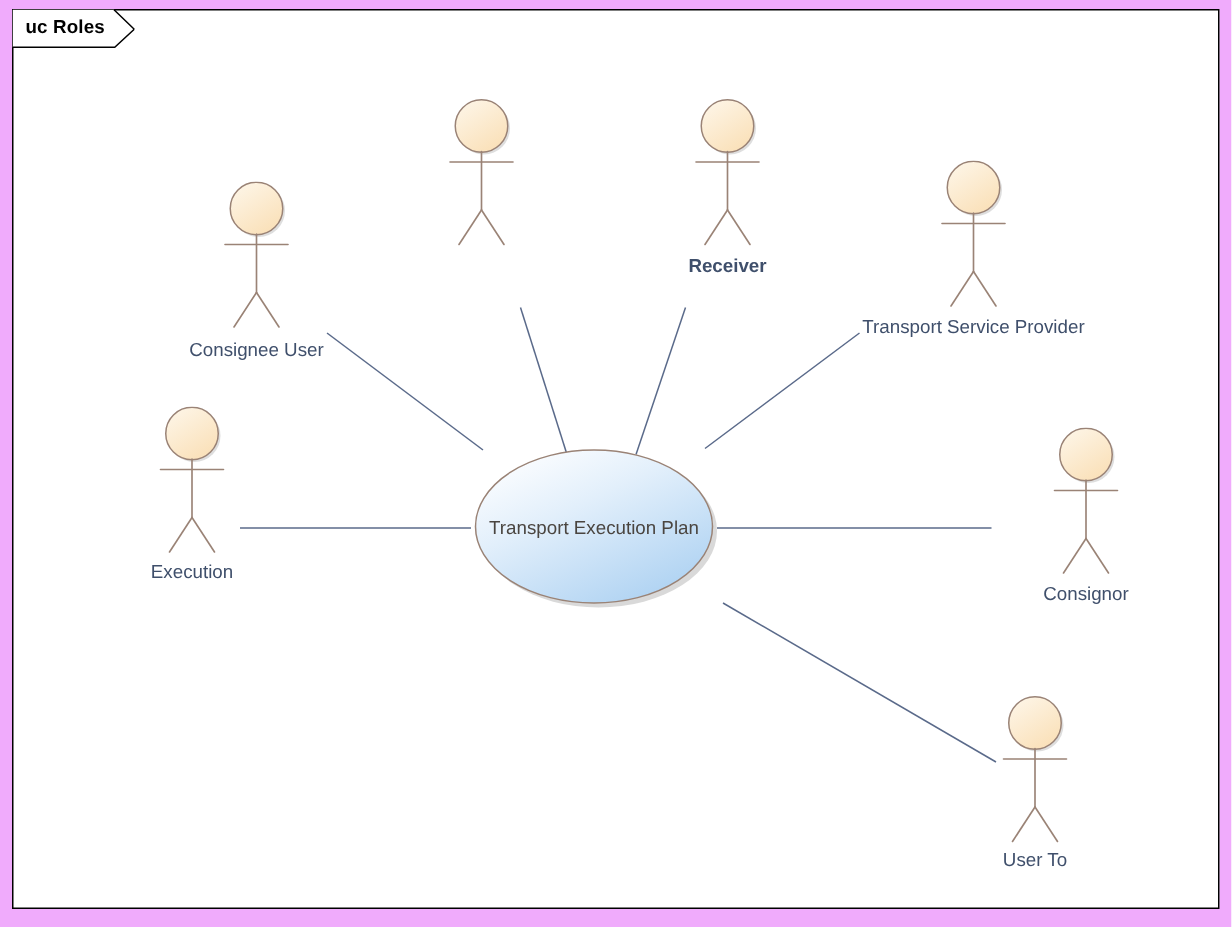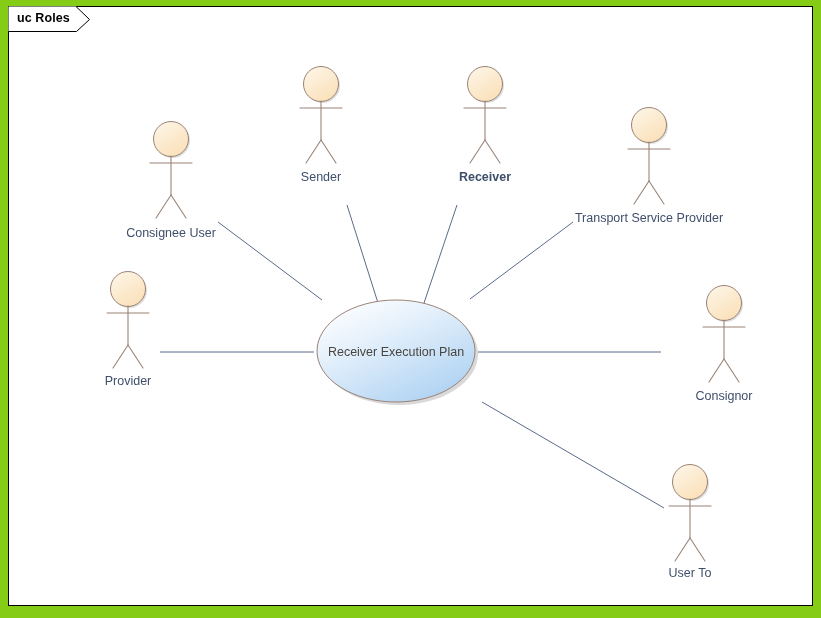--- a/index.html
+++ b/index.html
@@ -7,21 +7,21 @@
     padding: 0;
     background: #ffffff;
   }
   body {
     font-family: "Liberation Sans", sans-serif;
   }
   #canvas {
     position: relative;
     width: 821px;
     height: 618px;
-    background: #84cc16;
+    background: #f0abfc;
     overflow: hidden;
   }
   
   .frame {
     position: absolute;
     left: 8px;
     top: 6px;
     width: 805px;
     height: 600px;
     border: 1px solid #000000;
@@ -125,21 +125,21 @@
       <defs>
         <linearGradient id="ucGrad" x1="0.12" y1="0.05" x2="0.78" y2="0.98">
           <stop offset="0%" stop-color="#fdfeff"></stop>
           <stop offset="38%" stop-color="#e2effb"></stop>
           <stop offset="100%" stop-color="#aed2f2"></stop>
         </linearGradient>
       </defs>
       <ellipse cx="86" cy="57" rx="79" ry="51" fill="#b9b9b9" opacity="0.55"></ellipse>
       <ellipse cx="83" cy="54" rx="79" ry="51" fill="url(#ucGrad)" stroke="#9a8376" stroke-width="1"></ellipse>
     </svg>
-    <div class="uc-label">Receiver Execution Plan</div>
+    <div class="uc-label">Transport Execution Plan</div>
   </div>
 
   <div id="actor-layer">
       <div class="actor" style="left: 111px; top: 121px;">
         <svg width="120" height="100" viewBox="0 0 120 100">
           <defs>
             <linearGradient id="hg0" x1="0.25" y1="0.1" x2="0.8" y2="0.95">
               <stop offset="0%" stop-color="#fdf3e2"></stop>
               <stop offset="100%" stop-color="#fae0b8"></stop>
             </linearGradient>
@@ -165,21 +165,20 @@
           </defs>
           <circle cx="61.5" cy="19.5" r="17.5" fill="#bdbdbd" opacity="0.5"></circle>
           <circle cx="60" cy="18" r="17.5" fill="url(#hg1)" stroke="#9a8376" stroke-width="1"></circle>
           <g stroke="#9a8376" stroke-width="1.1" fill="none" stroke-linecap="round">
             <line x1="60" y1="35" x2="60" y2="74"></line>
             <line x1="39" y1="42" x2="81" y2="42"></line>
             <line x1="60" y1="74" x2="45" y2="97"></line>
             <line x1="60" y1="74" x2="75" y2="97"></line>
           </g>
         </svg>
-        <div class="actor-label" style="top: 104px; color: rgb(63, 79, 107);">Sender</div>
       </div>
       <div class="actor" style="left: 425px; top: 66px;">
         <svg width="120" height="100" viewBox="0 0 120 100">
           <defs>
             <linearGradient id="hg2" x1="0.25" y1="0.1" x2="0.8" y2="0.95">
               <stop offset="0%" stop-color="#fdf3e2"></stop>
               <stop offset="100%" stop-color="#fae0b8"></stop>
             </linearGradient>
           </defs>
           <circle cx="61.5" cy="19.5" r="17.5" fill="#bdbdbd" opacity="0.5"></circle>
@@ -222,21 +221,21 @@
           </defs>
           <circle cx="61.5" cy="19.5" r="17.5" fill="#bdbdbd" opacity="0.5"></circle>
           <circle cx="60" cy="18" r="17.5" fill="url(#hg4)" stroke="#9a8376" stroke-width="1"></circle>
           <g stroke="#9a8376" stroke-width="1.1" fill="none" stroke-linecap="round">
             <line x1="60" y1="35" x2="60" y2="74"></line>
             <line x1="39" y1="42" x2="81" y2="42"></line>
             <line x1="60" y1="74" x2="45" y2="97"></line>
             <line x1="60" y1="74" x2="75" y2="97"></line>
           </g>
         </svg>
-        <div class="actor-label" style="top: 103px; color: rgb(63, 79, 107);">Provider</div>
+        <div class="actor-label" style="top: 103px; color: rgb(63, 79, 107);">Execution</div>
       </div>
       <div class="actor" style="left: 664px; top: 285px;">
         <svg width="120" height="100" viewBox="0 0 120 100">
           <defs>
             <linearGradient id="hg5" x1="0.25" y1="0.1" x2="0.8" y2="0.95">
               <stop offset="0%" stop-color="#fdf3e2"></stop>
               <stop offset="100%" stop-color="#fae0b8"></stop>
             </linearGradient>
           </defs>
           <circle cx="61.5" cy="19.5" r="17.5" fill="#bdbdbd" opacity="0.5"></circle>

